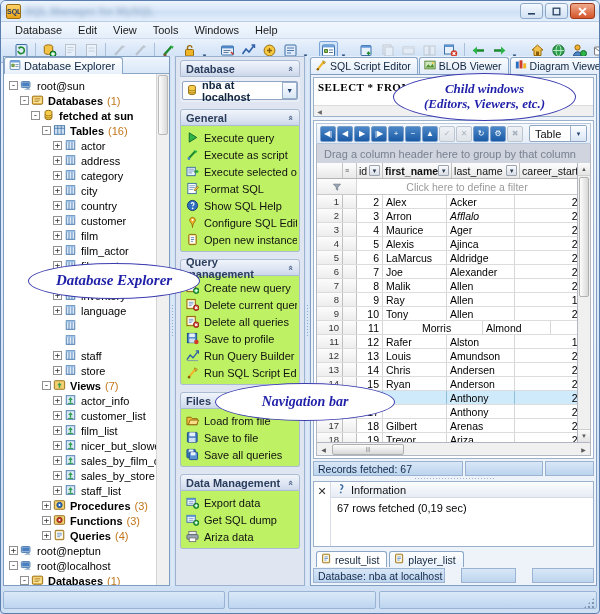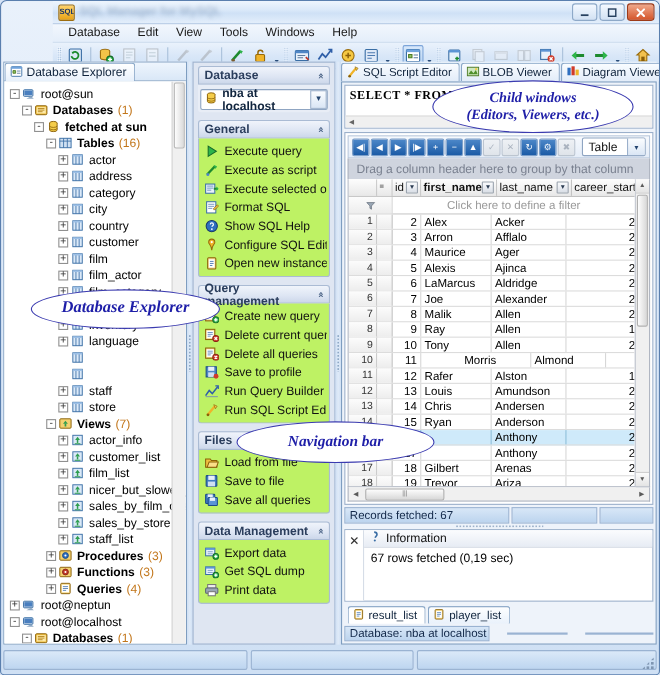--- a/index.html
+++ b/index.html
@@ -12,21 +12,20 @@
   }
   body { background: #d6e3f5; }
 
   
   #app-window {
     position: absolute; left: 0; top: 0; width: 600px; height: 614px;
     background: linear-gradient(to bottom,#e9f1fb 0%, #dbe8f8 45%, #cfe0f4 100%);
     border: 1px solid #5a7fae;
     border-radius: 6px 6px 4px 4px;
     overflow: hidden;
-    padding-left: 47px;
   }
 
   
   #titlebar {
     position: relative; height: 21px;
     background: linear-gradient(to bottom,#eef5fd 0%,#dbe9f9 40%,#cfe1f6 55%,#e3eefb 100%);
     border-bottom: 1px solid #b9cde6;
   }
   #titlebar .app-icon {
     position: absolute; left: 5px; top: 3px; width: 15px; height: 15px;
@@ -386,21 +385,21 @@
   .doctab {
     height: 16px; padding: 0 7px 0 4px; display: flex; align-items: center; gap: 3px;
     border: 1px solid #8aa7c7; border-bottom: none; border-radius: 3px 3px 0 0;
     background: linear-gradient(to bottom,#fdfeff,#e9f1fb);
     font-size: 10.5px; color: #10243d;
   }
   .doctab.active { background: #fff; }
 
   
   #childstatus {
-    height: 15px; display: flex; gap: 16px; flex: 0 0 auto; margin-top: 1px; align-items: center;
+    height: 15px; display: flex; gap: 16px; flex: 0 0 auto; margin-top: 1px;
   }
   #childstatus .seg {
     background: linear-gradient(to bottom,#d8e7f7,#bcd4ee);
     border: 1px solid #9ab3d2; font-size: 10.5px; color: #13294a;
     display: flex; align-items: center; padding-left: 4px;
   }
 
   
   #statusbar {
     position: absolute; left: 2px; right: 2px; bottom: 3px; height: 20px;
@@ -1209,21 +1208,21 @@
                     <path d="M11 9v3.2M9.5 10.6h3" stroke="#fff" stroke-width="1.1"></path>
                   </svg></span>
                 <span>Get SQL dump</span>
               </div>
               <div class="acc-item">
                 <span style="width: 14px; height: 13px; display: inline-block; flex: 0 0 auto;"><svg width="13" height="13" viewBox="0 0 14 14">
                     <rect x="3" y="1.5" width="8" height="3.5" fill="#eee" stroke="#777"></rect>
                     <rect x="1" y="5" width="12" height="5" rx="1" fill="#9aa7b5" stroke="#5b6572"></rect>
                     <rect x="3.5" y="8.5" width="7" height="4" fill="#fff" stroke="#777"></rect>
                   </svg></span>
-                <span>Print data</span>
+                <span>Ariza data</span>
               </div>
             </div>
           </div>
         </div>
     </div>
 
     <div class="vsplit">
         <div class="dots"></div>
       </div>
 
@@ -1332,21 +1331,21 @@
                     <div class="cell num" style="flex: 0 0 26px;">2</div>
                     <div class="cell" style="flex: 0 0 64px;">Alex</div>
                     <div class="cell" style="flex: 0 0 68px;">Acker</div>
                     <div class="cell num" style="flex: 0 0 84px;">2007</div>
                   </div>
                   <div class="grow">
                     <div class="cell rownum" style="flex: 0 0 26px;">2</div>
                     <div class="cell ind" style="flex: 0 0 14px;"></div>
                     <div class="cell num" style="flex: 0 0 26px;">3</div>
                     <div class="cell" style="flex: 0 0 64px;">Arron</div>
-                    <div class="cell" style="flex: 0 0 68px;">Afflalo</div>
+                    <div class="cell" style="flex: 0 0 68px; font-style: italic;">Afflalo</div>
                     <div class="cell num" style="flex: 0 0 84px;">2007</div>
                   </div>
                   <div class="grow">
                     <div class="cell rownum" style="flex: 0 0 26px;">3</div>
                     <div class="cell ind" style="flex: 0 0 14px;"></div>
                     <div class="cell num" style="flex: 0 0 26px;">4</div>
                     <div class="cell" style="flex: 0 0 64px;">Maurice</div>
                     <div class="cell" style="flex: 0 0 68px;">Ager</div>
                     <div class="cell num" style="flex: 0 0 84px;">2006</div>
                   </div>

